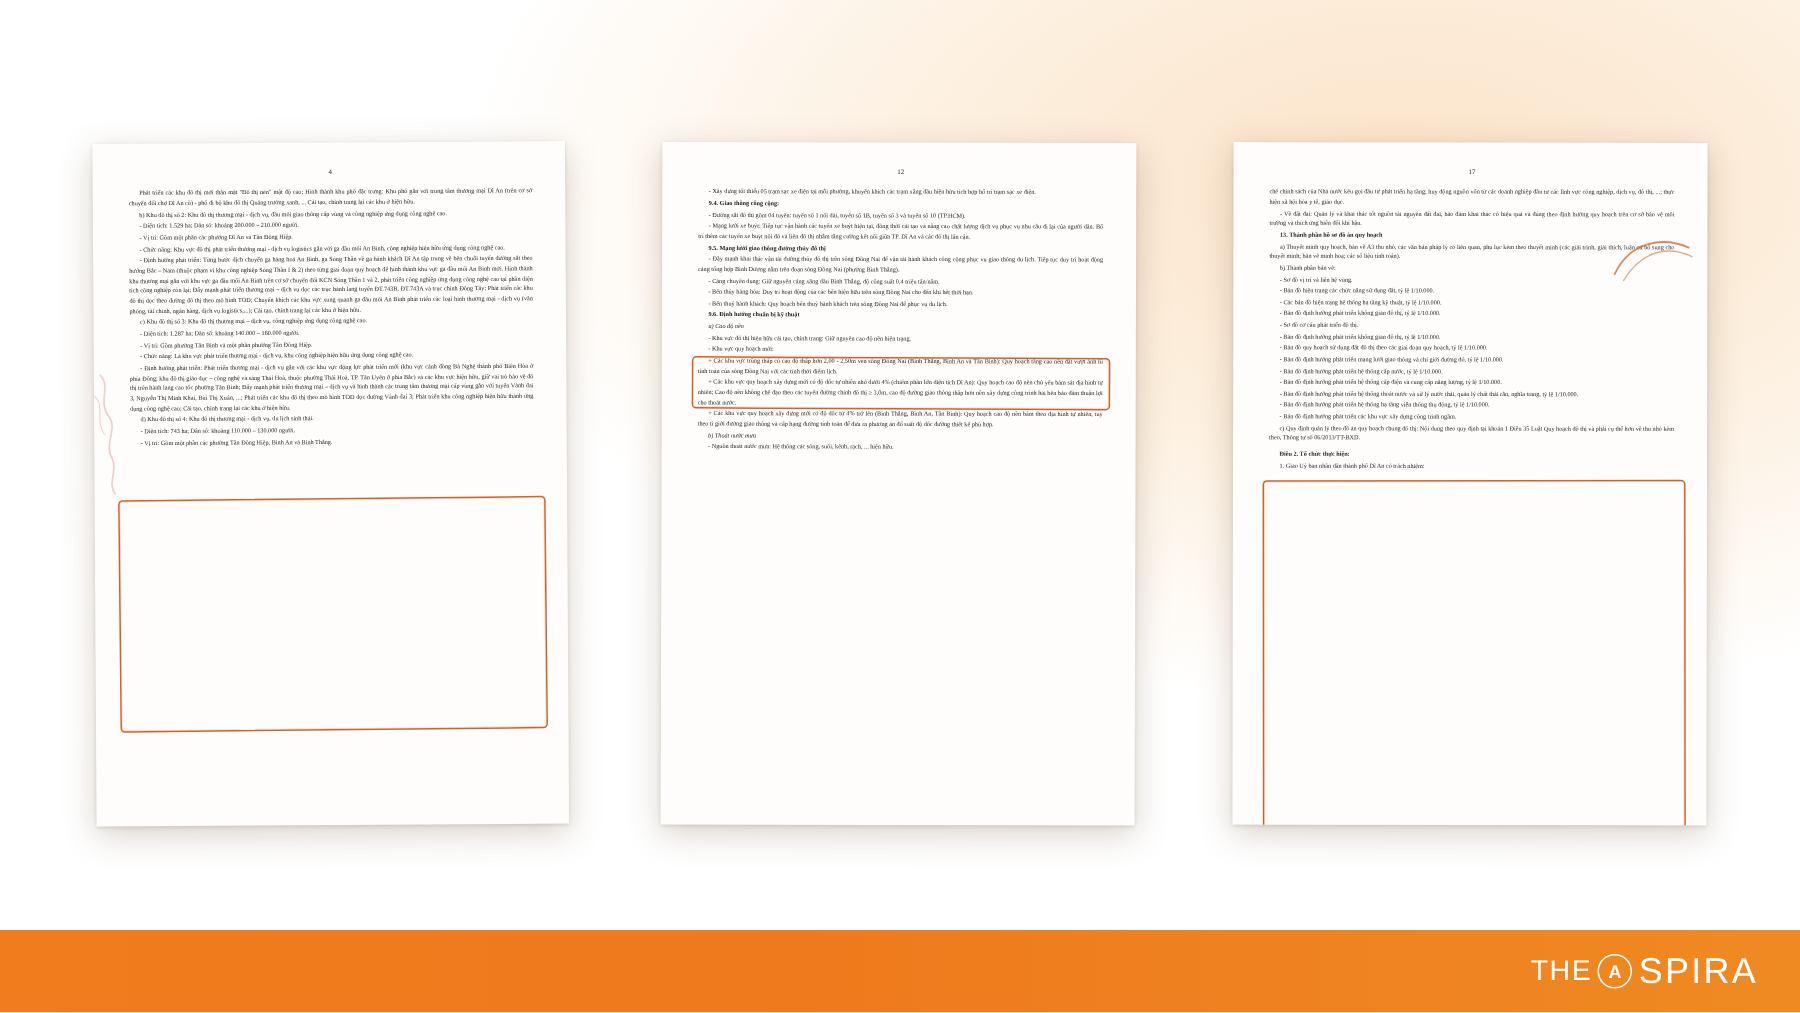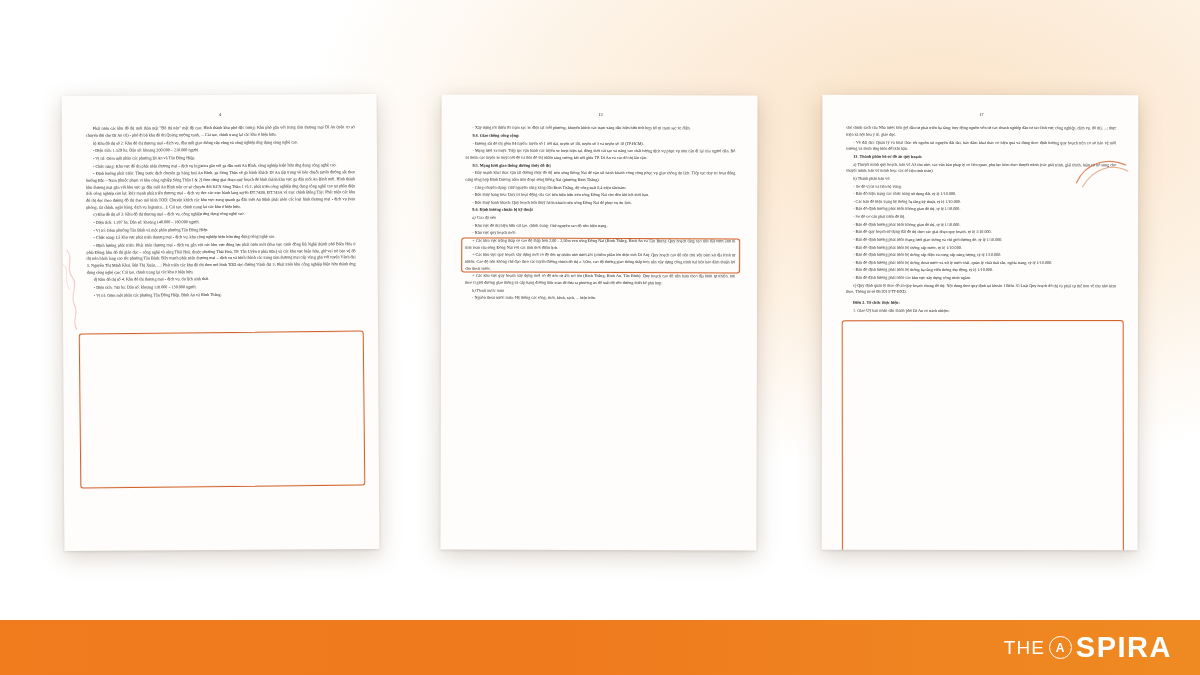--- a/index.html
+++ b/index.html
@@ -63,21 +63,21 @@
     background:linear-gradient(90deg,#f07c1e 0%,#ef7a1d 45%,#ef8a22 100%);
     display:flex;align-items:center;justify-content:flex-end;
     padding-right:28px;box-sizing:border-box;
   }
   .brand{
     display:flex;align-items:center;gap:3px;
     color:#ffffff;font-family:"Liberation Sans",sans-serif;
     font-size:20px;letter-spacing:.5px;font-weight:400;
   }
   .brand .the{font-size:19px;letter-spacing:1px;}
-  .brand .aspira{font-size:29px;font-weight:700;letter-spacing:1.5px;}
+  .brand .aspira{font-size:24px;font-weight:400;letter-spacing:1.5px;}
   .brand .mark{
     display:inline-flex;align-items:center;justify-content:center;
     width:21px;height:21px;border-radius:50%;
     border:1.6px solid #ffffff;margin:0 1px;
     font-size:12px;font-weight:700;line-height:1;
   }
 </style>
 </head>
 <body>
 

